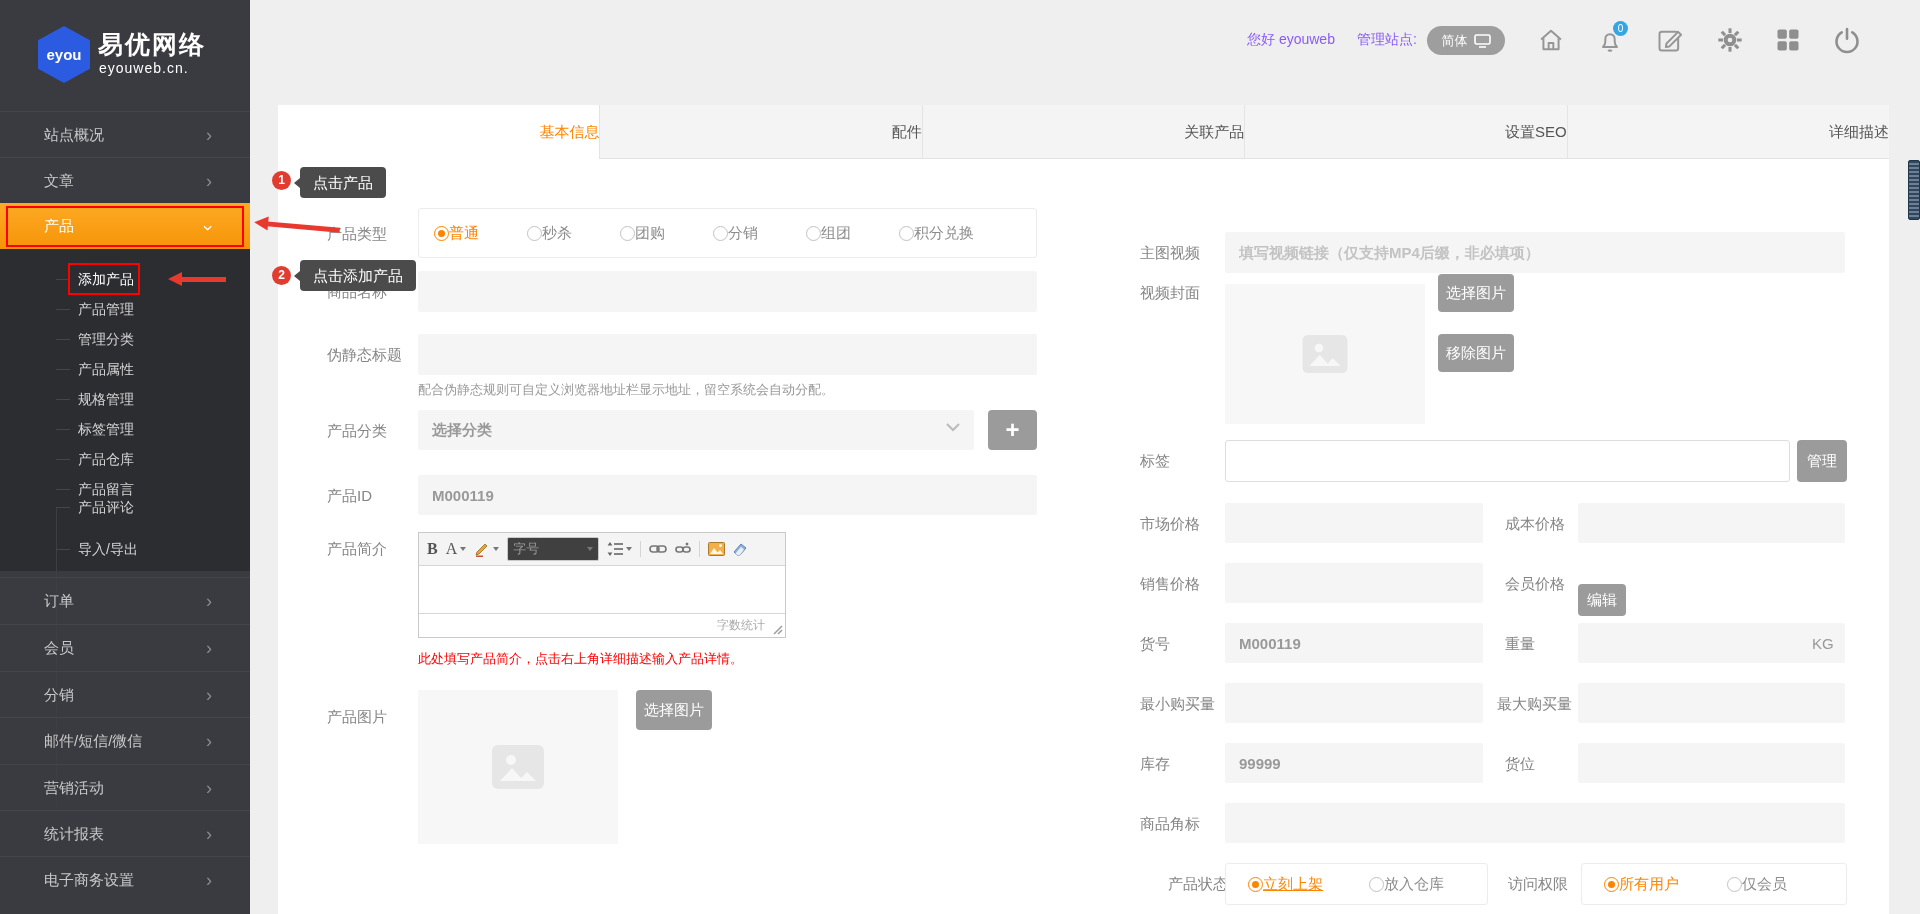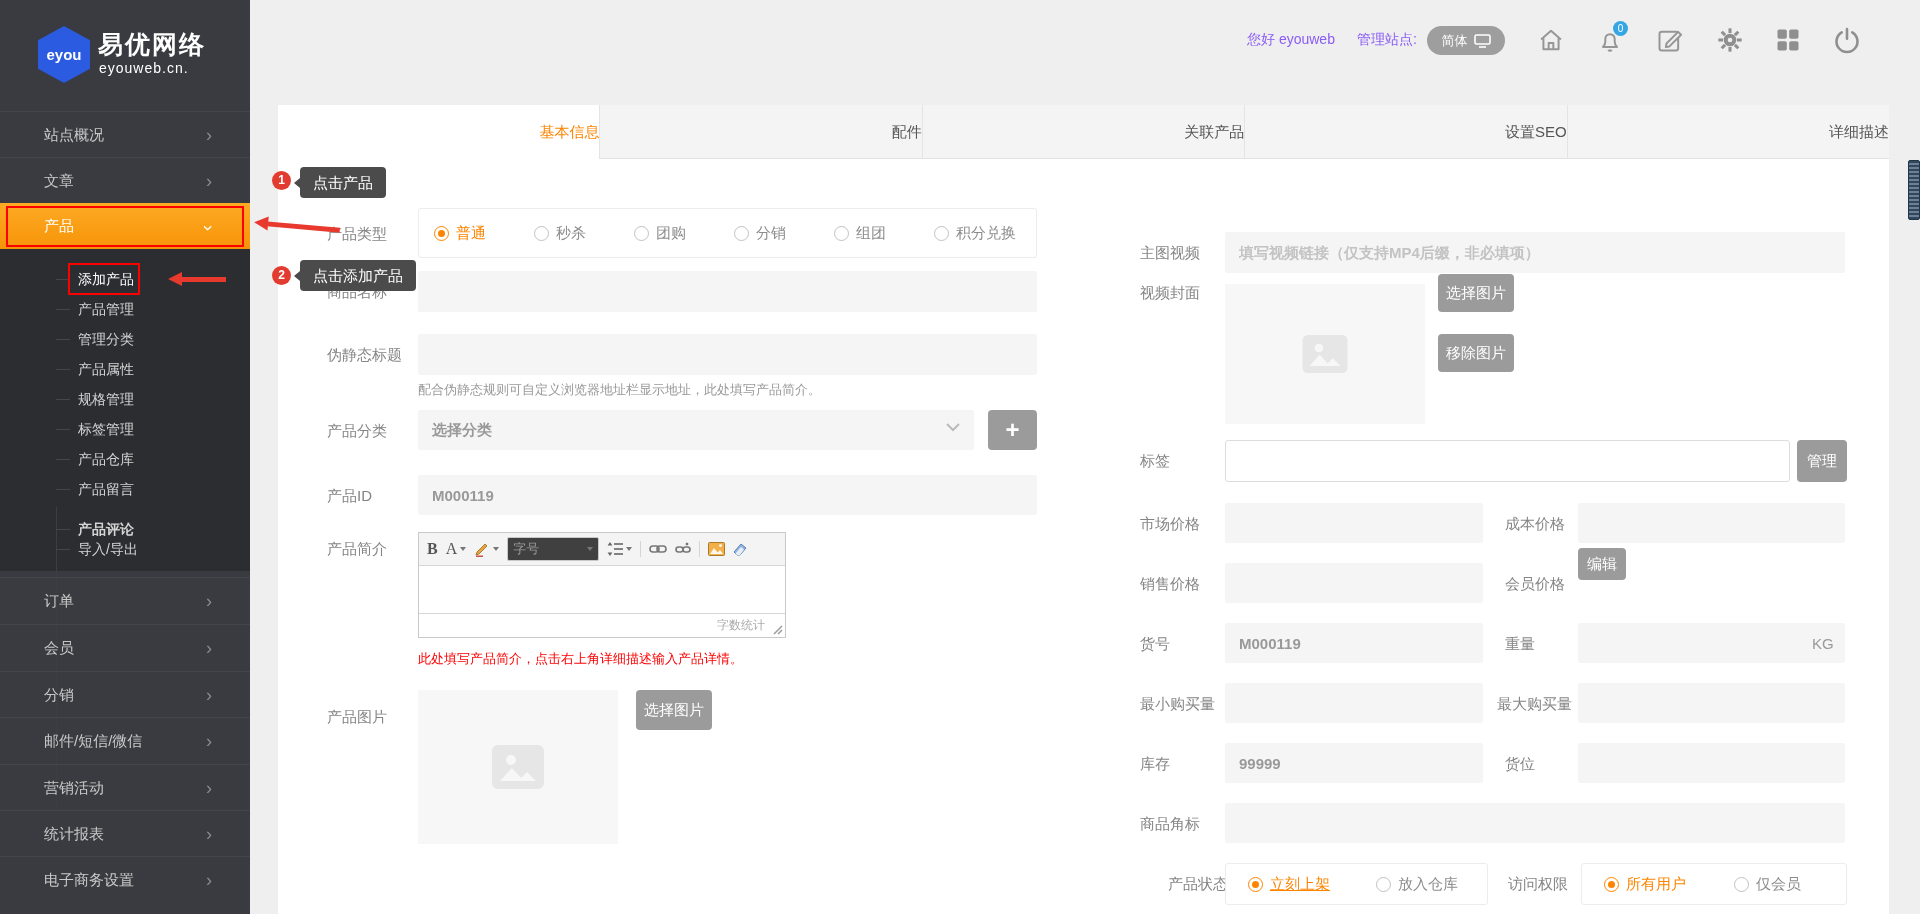--- a/index.html
+++ b/index.html
@@ -32,21 +32,21 @@
   
   .lbl{position:absolute;font-size:15px;color:#858585;white-space:nowrap;}
   .inp{position:absolute;background:#f5f5f5;border:none;border-radius:2px;font-size:15px;color:#999;
        padding:0 14px;box-sizing:border-box;outline:none;font-family:inherit;font-weight:bold;}
   .inp::placeholder{color:#c3c3c3;}
   .inp-white{background:#fff;border:1px solid #ddd;border-radius:3px;}
   .btn{position:absolute;background:#9b9b9b;color:#fff;border:none;border-radius:4px;font-size:15px;
        cursor:pointer;font-family:inherit;}
   .groupbox{position:absolute;background:#fff;border:1px solid #ececec;border-radius:3px;box-sizing:border-box;
             display:flex;align-items:center;}
-  .radio{display:inline-flex;align-items:center;gap:7px;font-size:15px;color:#8c8c8c;cursor:pointer;white-space:nowrap;justify-content:space-between;}
+  .radio{display:inline-flex;align-items:center;gap:0;font-size:15px;color:#8c8c8c;cursor:pointer;white-space:nowrap;justify-content:space-between;}
   .rdot{width:15px;height:15px;border-radius:50%;border:1px solid #c2c2c2;background:#fff;box-sizing:border-box;position:relative;}
   .radio.sel{color:#fe8400;}
   .radio.sel .rdot{border-color:#fe8400;}
   .radio.sel .rdot::after{content:"";position:absolute;left:3px;top:3px;width:7px;height:7px;border-radius:50%;background:#fe8400;}
   .phbox{position:absolute;background:#f7f7f7;display:flex;align-items:center;justify-content:center;}
   .help{position:absolute;font-size:13px;color:#999;}
   .rednote{position:absolute;font-size:13px;color:#f00;}
   
   .editor{position:absolute;left:418px;top:532px;width:368px;height:106px;border:1px solid #c9c9c9;background:#fff;box-sizing:border-box;}
   .etoolbar{height:32px;background:#f4f4f4;border-bottom:1px solid #d6d6d6;display:flex;align-items:center;padding:0 8px;gap:8px;}
@@ -100,21 +100,21 @@
     <div class="submenu">
       <div class="subtree"></div>
       <div class="subitem" style="top:15px;color:#fff;"><span>添加产品</span></div>
       <div class="subitem" style="top:45px;"><span>产品管理</span></div>
       <div class="subitem" style="top:75px;"><span>管理分类</span></div>
       <div class="subitem" style="top:105px;"><span>产品属性</span></div>
       <div class="subitem" style="top:135px;"><span>规格管理</span></div>
       <div class="subitem" style="top:165px;"><span>标签管理</span></div>
       <div class="subitem" style="top:195px;"><span>产品仓库</span></div>
       <div class="subitem" style="top:225px;"><span>产品留言</span></div>
-      <div class="subitem" style="top:265px;font-weight:bold;"><span>产品评论</span></div>
+      <div class="subitem" style="top:243px;"><span>产品评论</span></div>
       <div class="subitem" style="top:285px;"><span>导入/导出</span></div>
     </div>
 
     <div class="sitem" style="top:577px;">
       <span>订单</span><span class="chev">›</span>
     </div>
     <div class="sitem" style="top:624px;">
       <span>会员</span><span class="chev">›</span>
     </div>
     <div class="sitem" style="top:671px;">
@@ -237,21 +237,21 @@
         <span class="rdot"></span>
         <span>积分兑换</span>
       </span>
   </div>
 
   <div class="lbl" style="left:327px;top:283px;">商品名称</div>
   <input class="inp" style="left: 418px; top: 271px; width: 619px; height: 41px;" value="">
 
   <div class="lbl" style="left:327px;top:346px;">伪静态标题</div>
   <input class="inp" style="left: 418px; top: 334px; width: 619px; height: 41px;" value="">
-  <div class="help" style="left:418px;top:381px;">配合伪静态规则可自定义浏览器地址栏显示地址，此处填写产品简介。</div>
+  <div class="help" style="left:418px;top:381px;">配合伪静态规则可自定义浏览器地址栏显示地址，留空系统会自动分配。</div>
 
   <div class="lbl" style="left:327px;top:422px;">产品分类</div>
   <div class="inp" style="left:418px;top:410px;width:556px;height:40px;line-height:40px;cursor:pointer;">
     <span>选择分类</span>
     <span style="position:absolute;right:14px;top:13px;">
       <svg width="14" height="9" viewBox="0 0 14 9" fill="none" stroke="#bbb" stroke-width="2">
           <polyline points="1,1 7,7 13,1"></polyline>
         </svg>
     </span>
   </div>
@@ -367,21 +367,21 @@
   <button class="btn" style="left:1797px;top:440px;width:50px;height:42px;">管理</button>
 
   <div class="lbl" style="left:1140px;top:515px;">市场价格</div>
   <input class="inp" style="left: 1225px; top: 503px; width: 258px; height: 40px;" value="">
   <div class="lbl" style="left:1505px;top:515px;">成本价格</div>
   <input class="inp" style="left: 1578px; top: 503px; width: 267px; height: 40px;" value="">
 
   <div class="lbl" style="left:1140px;top:575px;">销售价格</div>
   <input class="inp" style="left: 1225px; top: 563px; width: 258px; height: 40px;" value="">
   <div class="lbl" style="left:1505px;top:575px;">会员价格</div>
-  <button class="btn" style="left:1578px;top:548px;width:48px;height:32px;">编辑</button>
+  <button class="btn" style="left:1578px;top:584px;width:48px;height:32px;">编辑</button>
 
   <div class="lbl" style="left:1140px;top:635px;">货号</div>
   <input class="inp" style="left: 1225px; top: 623px; width: 258px; height: 40px;" value="M000119">
   <div class="lbl" style="left:1505px;top:635px;">重量</div>
   <input class="inp" style="left: 1578px; top: 623px; width: 267px; height: 40px;" value="">
   <div class="lbl" style="left:1812px;top:635px;color:#999;">KG</div>
 
   <div class="lbl" style="left:1140px;top:695px;">最小购买量</div>
   <input class="inp" style="left: 1225px; top: 683px; width: 258px; height: 40px;" value="">
   <div class="lbl" style="left:1497px;top:695px;">最大购买量</div>

